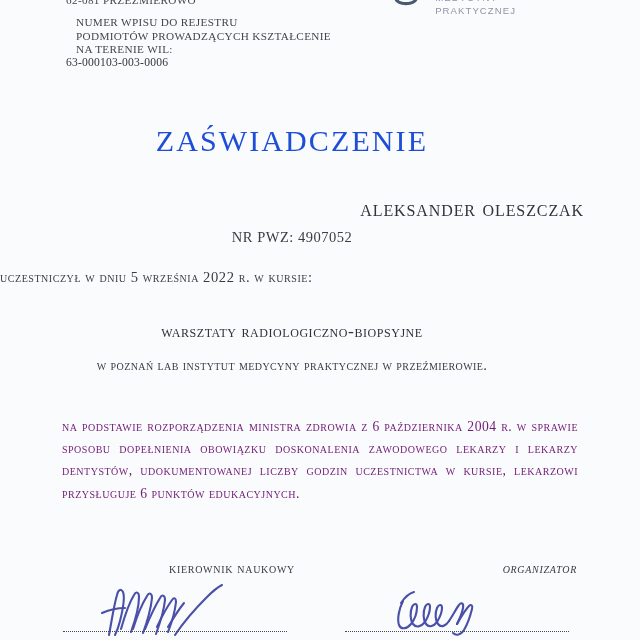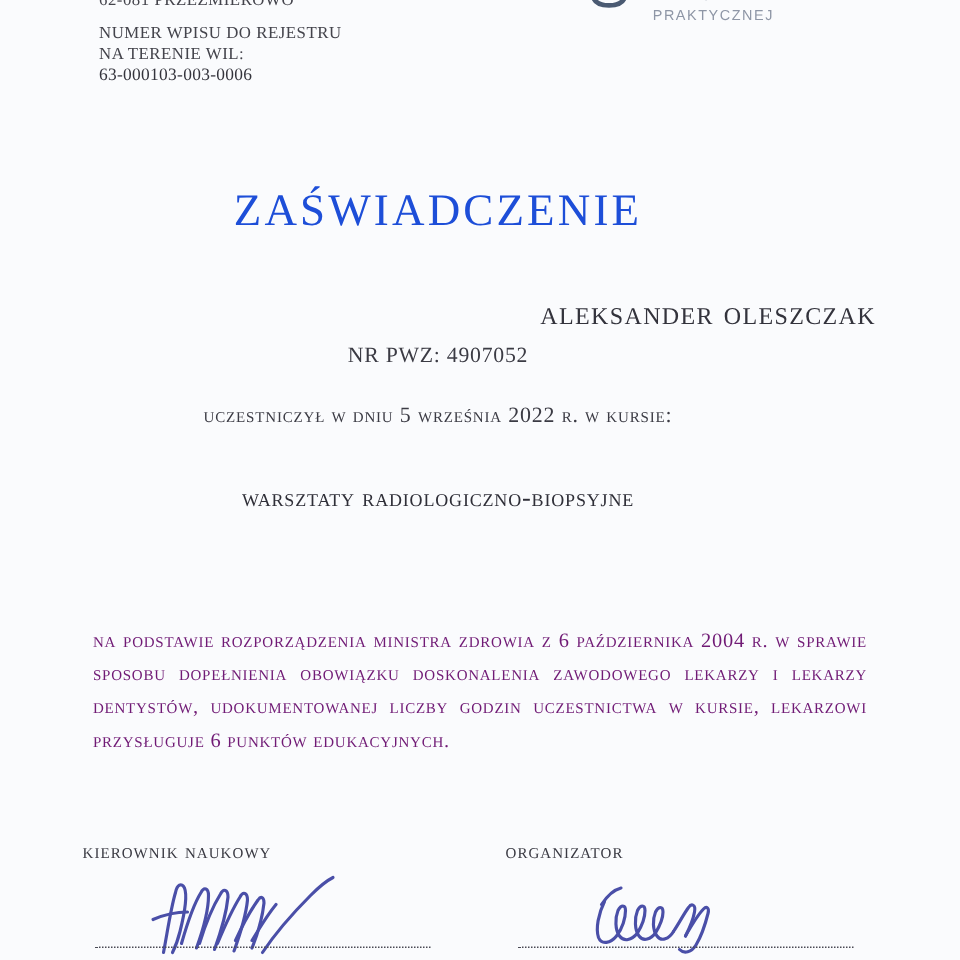--- a/index.html
+++ b/index.html
@@ -47,20 +47,21 @@
   }
   .registry-block {
     margin-top: 9px;
     line-height: 13.4px;
   }
   .registry-line {
     font-size: 11.2px;
     letter-spacing: 0.35px;
     color: #44444c;
     white-space: nowrap;
+    margin-left: 10px;
   }
   .registry-number {
     font-size: 11.6px;
     letter-spacing: 0.2px;
     color: #34343c;
     white-space: nowrap;
   }
 
   
   .logo {
@@ -125,21 +126,21 @@
     letter-spacing: 0.5px;
     color: #3b3b44;
     font-variant: small-caps;
   }
 
   .attend-line {
     position: absolute;
     top: 269px;
     left: 0;
     right: 0;
-    text-align: center;
+    text-align: left;
     font-size: 14.6px;
     letter-spacing: 0.55px;
     color: #3b3b44;
     font-variant: small-caps;
     text-transform: lowercase;
   }
 
   .course-title {
     position: absolute;
     top: 300px;
@@ -190,24 +191,24 @@
     left: 0;
     right: 0;
     height: 80px;
   }
   .sig-block {
     position: absolute;
     top: 0;
     width: 240px;
   }
   .sig-block.left  { left: 55px; }
-  .sig-block.right { left: 337px; }
+  .sig-block.right { left: 337px; font-style: italic; }
 
   .sig-label {
-    text-align: left;
+    text-align: right;
     font-size: 14.2px;
     letter-spacing: 0.7px;
     color: #3a3a43;
     font-variant: small-caps;
     text-transform: lowercase;
   }
   .sig-area {
     position: relative;
     height: 56px;
     margin-top: 2px;
@@ -233,20 +234,21 @@
 
 <div class="page">
 
   <div class="header">
 
     <div class="issuer-block">
       <div class="issuer-addr">62-081 PRZEŹMIEROWO</div>
 
       <div class="registry-block">
         <div class="registry-line">NUMER WPISU DO REJESTRU</div>
+        <div class="registry-line">PODMIOTÓW PROWADZĄCYCH KSZTAŁCENIE</div>
         <div class="registry-line">NA TERENIE WIL:</div>
         <div class="registry-number">63-000103-003-0006</div>
       </div>
     </div>
 
     <div class="logo">
       <div class="logo-mark">
         <svg width="30" height="34" viewBox="0 0 30 34" aria-hidden="true">
           <path d="M4.2 2 L4.2 21.5 Q4.2 29.6 15 29.6 Q25.8 29.6 25.8 21.5 L25.8 2" fill="none" stroke="#4a5a72" stroke-width="3.1" stroke-linecap="butt" stroke-linejoin="round"></path>
         </svg>
@@ -264,20 +266,21 @@
   <div class="recipient-name">Aleksander Oleszczak</div>
 
   <div class="recipient-pwz">NR PWZ: 4907052</div>
 
   <div class="attend-line">uczestniczył w dniu 5 września 2022 r. w kursie:</div>
 
   <div class="course-title">
     <div>Warsztaty radiologiczno-biopsyjne</div>
   </div>
 
+  <div class="venue-line">w POZNAŃ LAB Instytut Medycyny Praktycznej w Przeźmierowie.</div>
 
   <div class="legal-paragraph">Na podstawie Rozporządzenia Ministra Zdrowia z 6 października 2004 r. w sprawie sposobu dopełnienia obowiązku doskonalenia zawodowego lekarzy i lekarzy dentystów, udokumentowanej liczby godzin uczestnictwa w kursie, lekarzowi przysługuje 6 punktów edukacyjnych.</div>
 
   <div class="sig-row">
 
     <div class="sig-block left">
       <div class="sig-label">Kierownik naukowy</div>
       <div class="sig-area">
         <svg class="sig-ink" viewBox="0 0 240 56">
           <g fill="none" stroke="#4a4fa8" stroke-width="2.1" stroke-linecap="round" stroke-linejoin="round">

